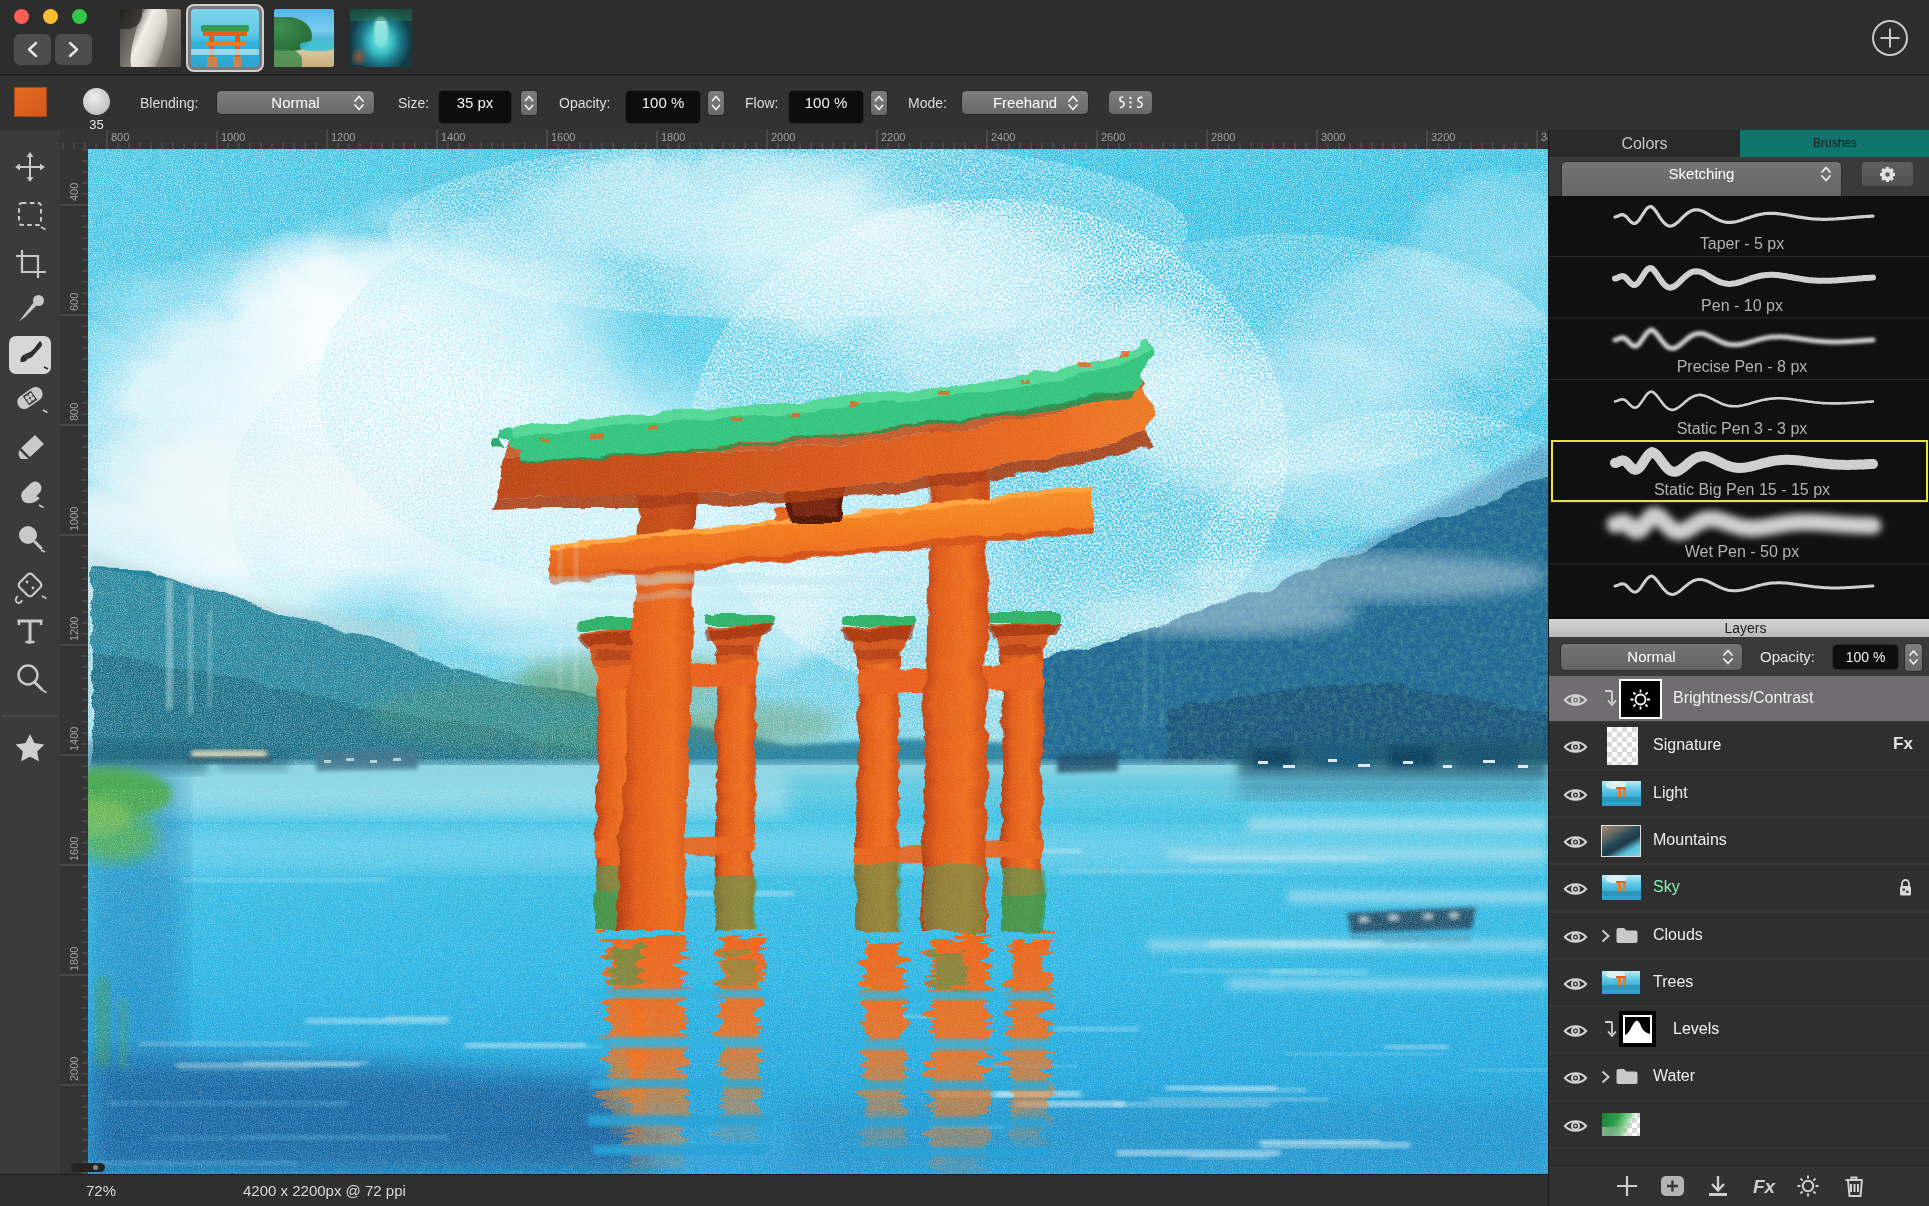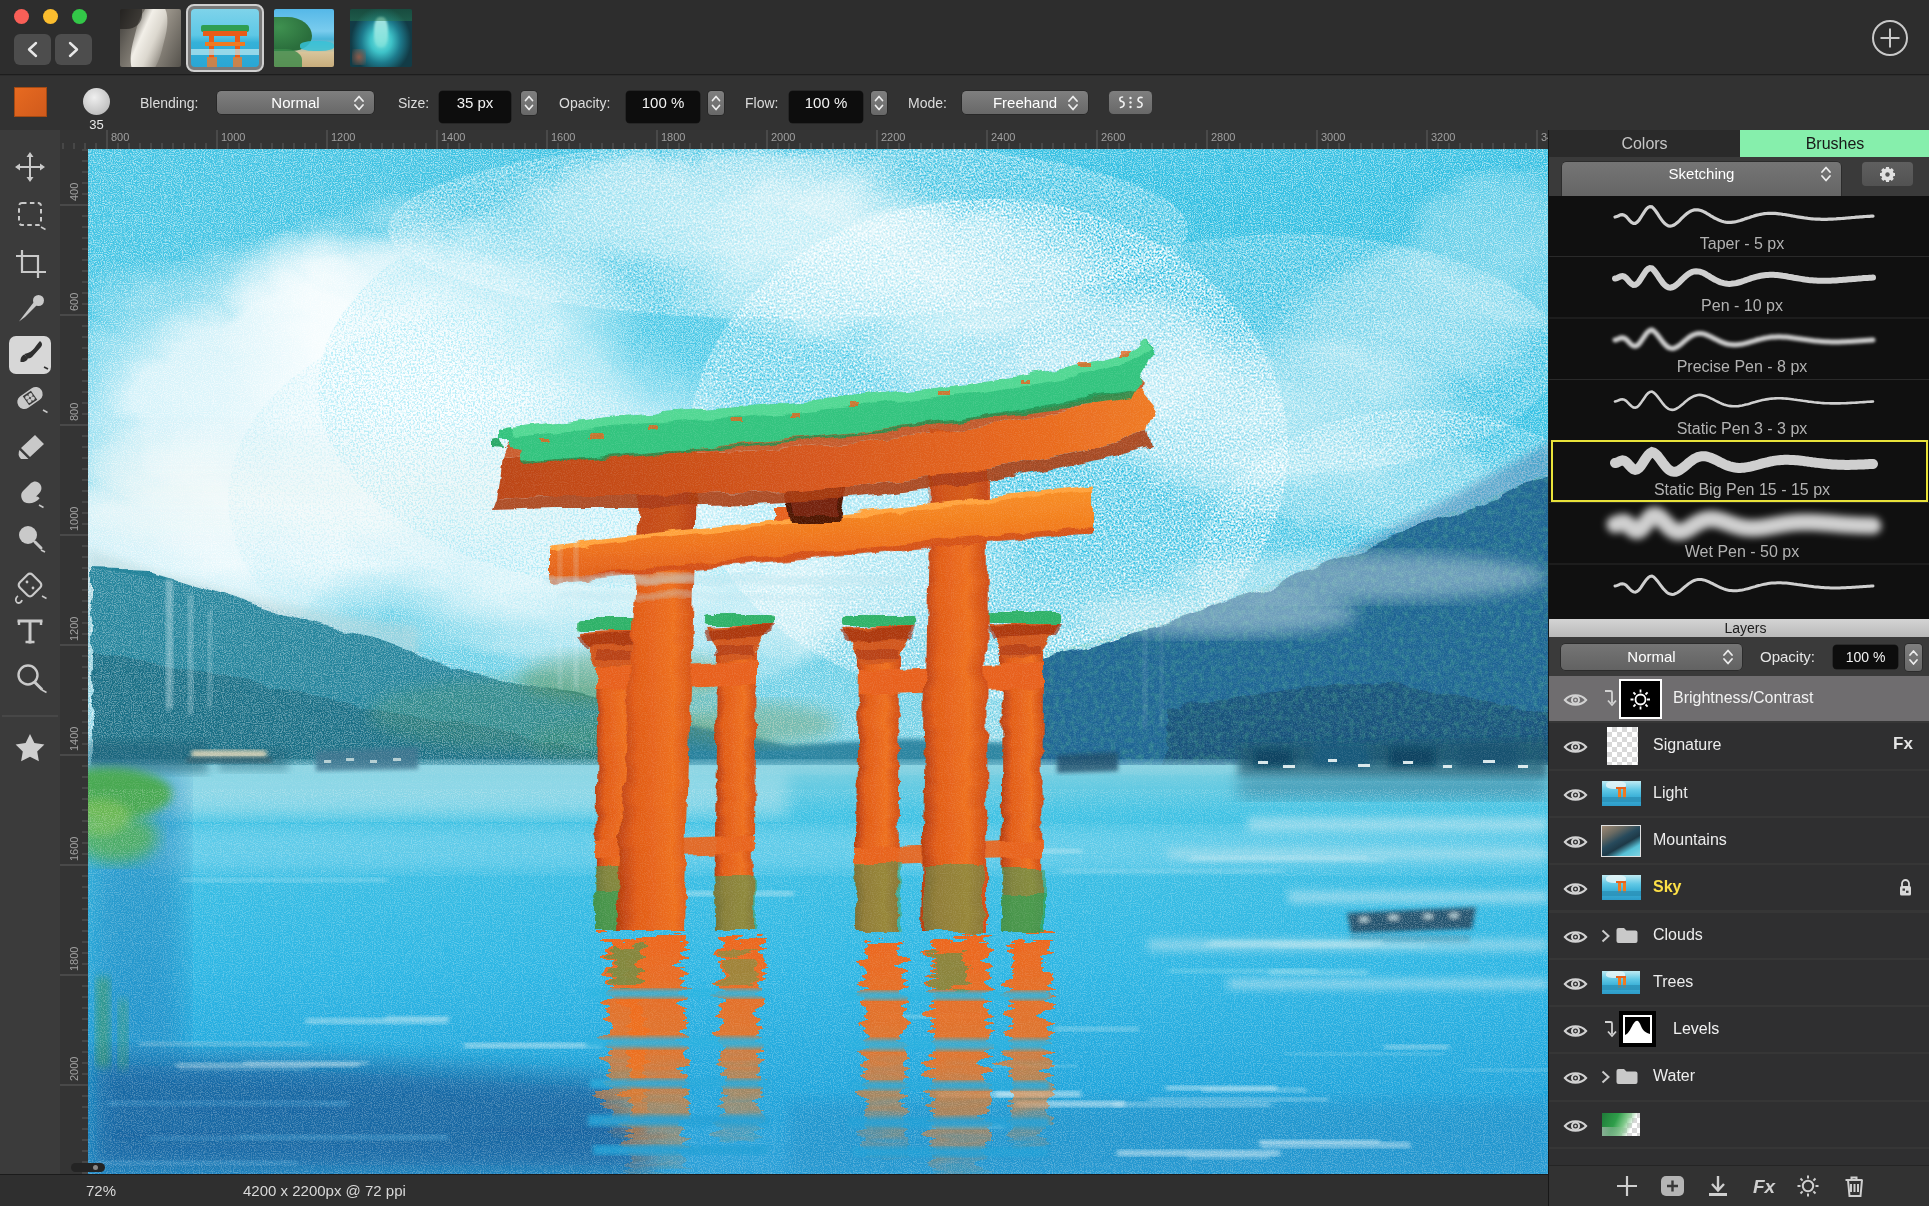--- a/index.html
+++ b/index.html
@@ -874,21 +874,21 @@
 <rect x="1055" y="430" width="4" height="150" fill="#dff2f6" opacity="0.16" filter="url(#b2)"></rect>
 <rect x="1072" y="450" width="3" height="130" fill="#dff2f6" opacity="0.14" filter="url(#b2)"></rect>
 
 <rect x="0" y="0" width="1460" height="1025" fill="#ffffff" opacity="0.1" filter="url(#spkF)"></rect>
 </svg>
 </div>
 
 <div id="rightpanel">
 
   <div class="abs" style="left:0;top:0;width:191px;height:27px;background:#2a2a2a;color:#c6c6c6;font-size:16px;text-align:center;line-height:27px;">Colors</div>
-  <div class="abs" style="left:191px;top:0;width:190px;height:27px;background:#86efac;color:#181818;font-size:16px;text-align:center;line-height:27px;">Brushes</div>
+  <div class="abs" style="left:191px;top:0;width:190px;height:27px;background:#0f766e;color:#181818;font-size:12px;text-align:center;line-height:27px;">Brushes</div>
 
   <div class="abs" style="left:0;top:27px;width:381px;height:39px;background:#3a3a3a;"></div>
   <div class="ddown" style="left:13px;top:32px;width:279px;height:40px;line-height:24px;background:linear-gradient(#757575,#626262);">Sketching</div>
   <svg class="abs" style="left:270px;top:35px;" width="14" height="18" viewBox="0 0 14 18">
     <path d="M3 7 L7 2.5 L11 7 M3 11 L7 15.5 L11 11" fill="none" stroke="#ededed" stroke-width="1.8" stroke-linecap="round" stroke-linejoin="round"></path>
   </svg>
   <div class="abs" style="left:313px;top:32px;width:51px;height:24px;border-radius:4px;background:linear-gradient(#5f5f5f,#525252);"></div>
   <svg class="abs" style="left:326px;top:34px;" width="25" height="21" viewBox="0 0 25 21">
     <g fill="#e0e0e0">
         <circle cx="12.5" cy="10.5" r="4.1"></circle>
@@ -1013,21 +1013,21 @@
       <circle cx="13.5" cy="9" r="3.8" fill="none" stroke="#d2d2d2" stroke-width="2.2"></circle>
       <circle cx="13.5" cy="9" r="1.3" fill="#d2d2d2"></circle>
     </svg>
   <div class="abs" style="left:53px;top:745.2px;width:39px;height:25px;background:linear-gradient(180deg,#bfeaf2 0%,#62c9e6 35%,#3fb3d9 60%,#2d9cc9 100%);">
       <div class="abs" style="left:4px;top:0;width:20px;height:8px;background:#e8f6f8;opacity:.8;border-radius:40%;"></div>
       <div class="abs" style="left:14px;top:6px;width:10px;height:2px;background:#e8611b;"></div>
       <div class="abs" style="left:16px;top:8px;width:3px;height:10px;background:#ef7a20;"></div>
       <div class="abs" style="left:21px;top:8px;width:3px;height:10px;background:#ef7a20;"></div>
       <div class="abs" style="left:0;top:16px;width:39px;height:5px;background:#2a8fb5;opacity:.75;"></div>
     </div>
-  <div class="abs" style="left:104px;top:748.2px;color:#fde047;font-size:16px;font-weight:bold;">Sky</div>
+  <div class="abs" style="left:104px;top:748.2px;color:#86efac;font-size:16px;">Sky</div>
 
   <svg class="abs" style="left:349px;top:748.2px;" width="15" height="19" viewBox="0 0 15 19">
       <path d="M4 8 V5.5 a3.5 3.5 0 0 1 7 0 V8" fill="none" stroke="#d8d8d8" stroke-width="1.8"></path>
       <rect x="2" y="8" width="11" height="9.5" rx="1.5" fill="#d8d8d8"></rect>
       <rect x="4.5" y="10.5" width="2.5" height="2.2" fill="#3a3a3a"></rect>
       <rect x="8" y="12.7" width="2.5" height="2.2" fill="#3a3a3a"></rect>
     </svg>
   <div class="lrow" style="top:782.5px;height:45.3px;background:#2f2f30;"></div>
   <svg class="eye" style="top:797.5px;" width="27" height="18" viewBox="0 0 27 18">
       <path d="M2 9 C8 2.2 19 2.2 25 9 C19 15.8 8 15.8 2 9 Z" fill="none" stroke="#d2d2d2" stroke-width="2.2"></path>

